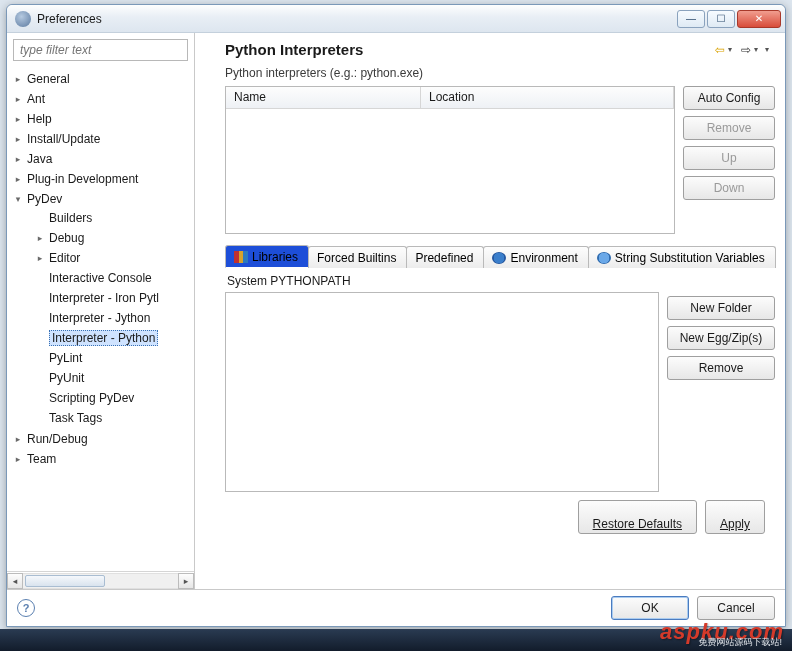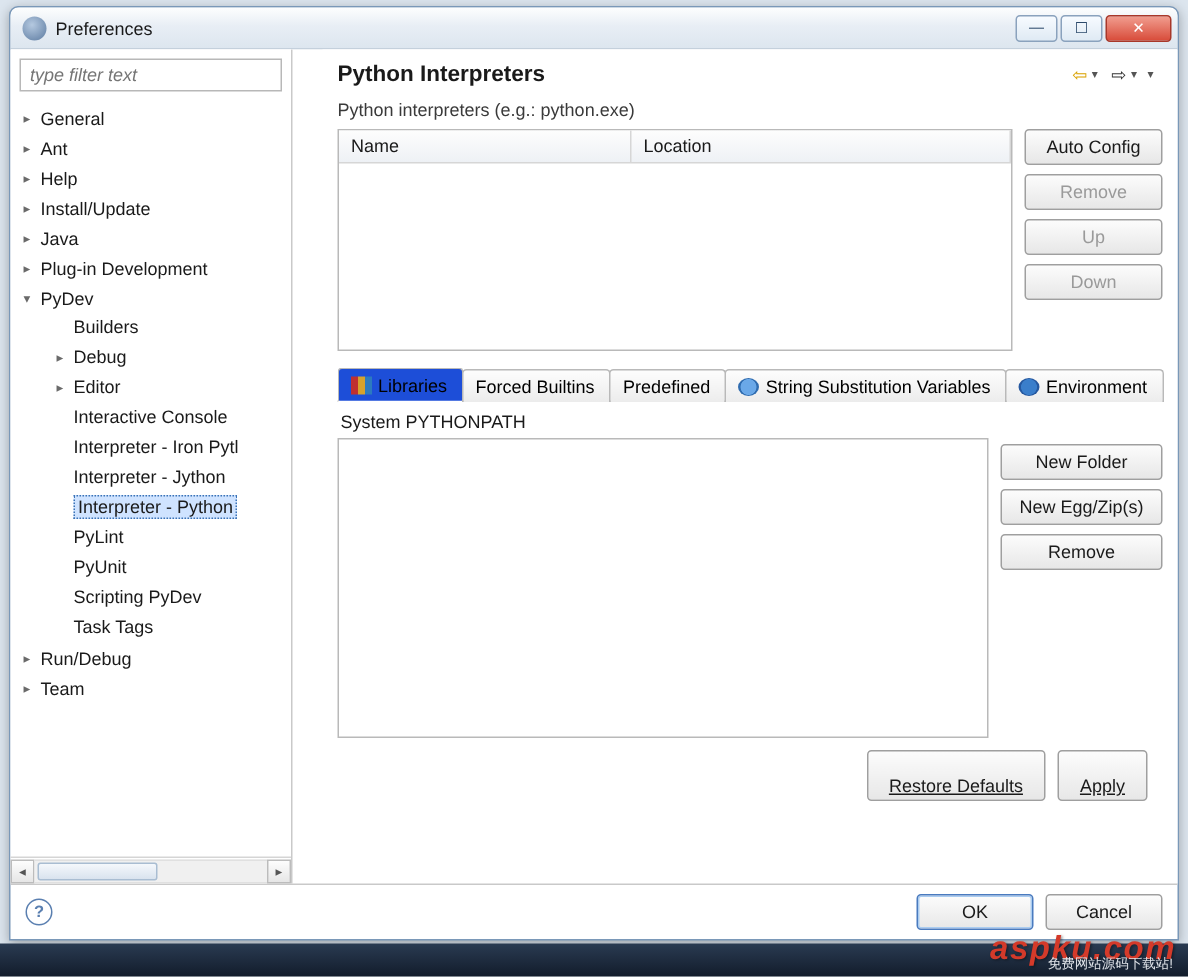--- a/index.html
+++ b/index.html
@@ -281,26 +281,26 @@
                 <span class="tabicon lib"></span>
                 <span>Libraries</span>
               </div>
             <div class="tab">
                 <span>Forced Builtins</span>
               </div>
             <div class="tab">
                 <span>Predefined</span>
               </div>
             <div class="tab">
+                <span class="tabicon env"></span>
+                <span>Environment</span>
+              </div>
+            <div class="tab">
                 <span class="tabicon str"></span>
                 <span>String Substitution Variables</span>
-              </div>
-            <div class="tab">
-                <span class="tabicon env"></span>
-                <span>Environment</span>
               </div>
           </div>
 
           <div class="pp-label">System PYTHONPATH</div>
           <div class="pp-area">
             <div class="pp-table"></div>
             <div class="btncol2">
               <button class="btn">New Folder</button>
               <button class="btn">New Egg/Zip(s)</button>
               <button class="btn">Remove</button>

